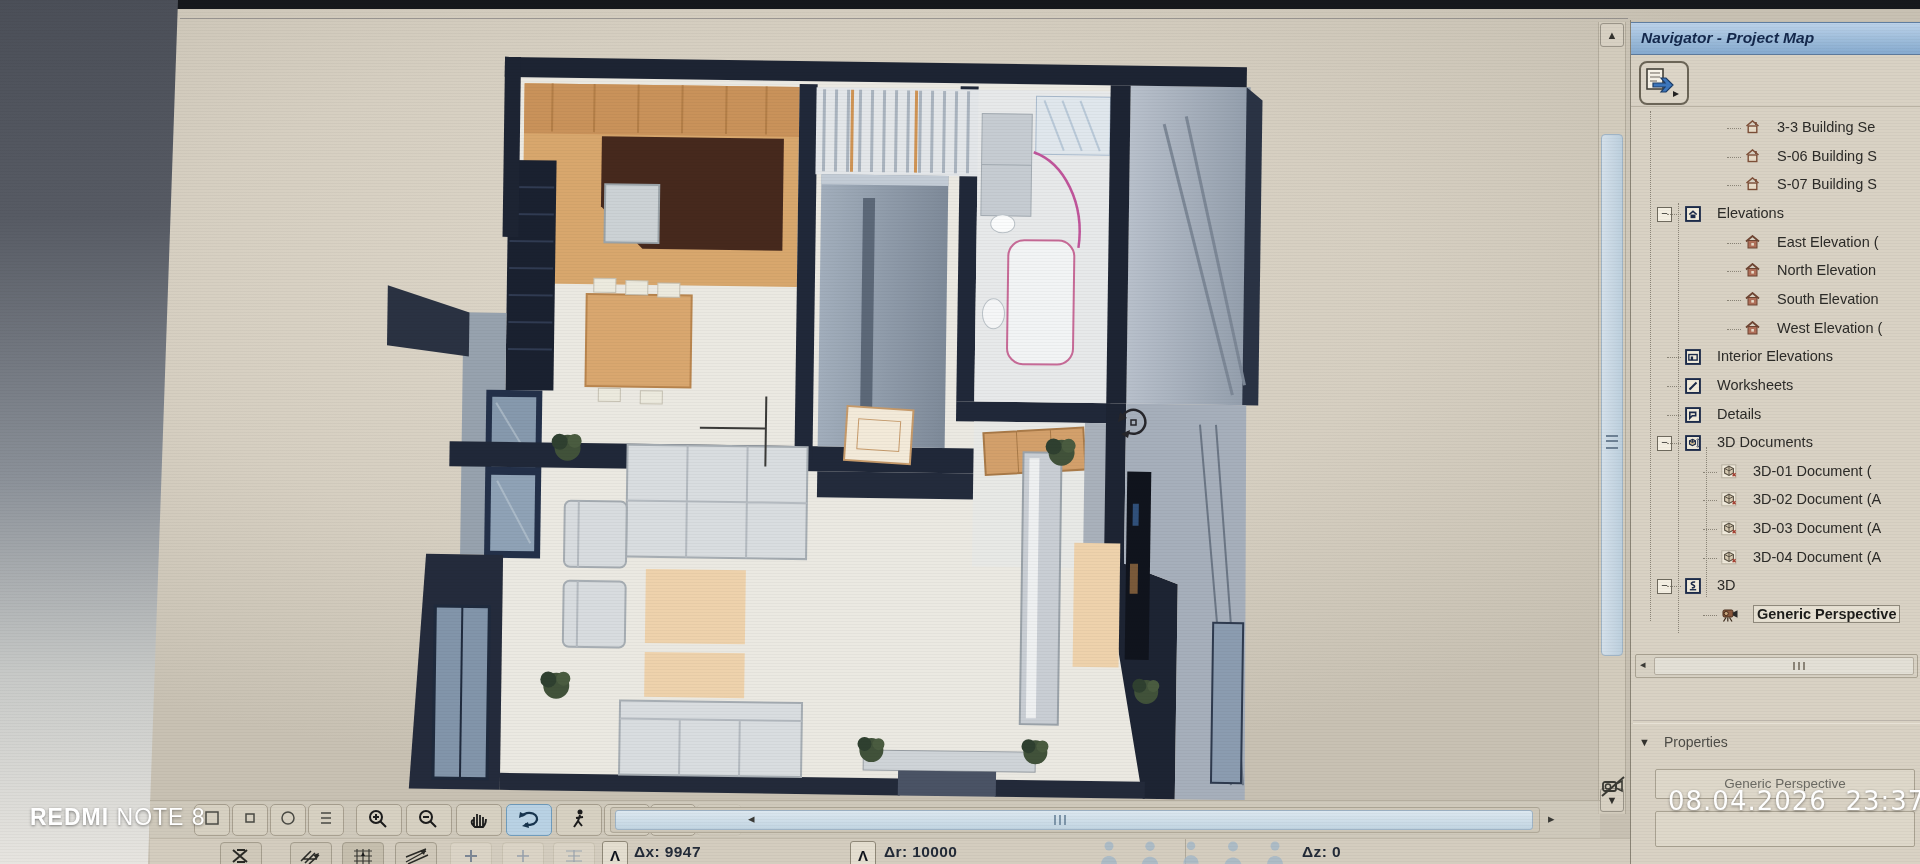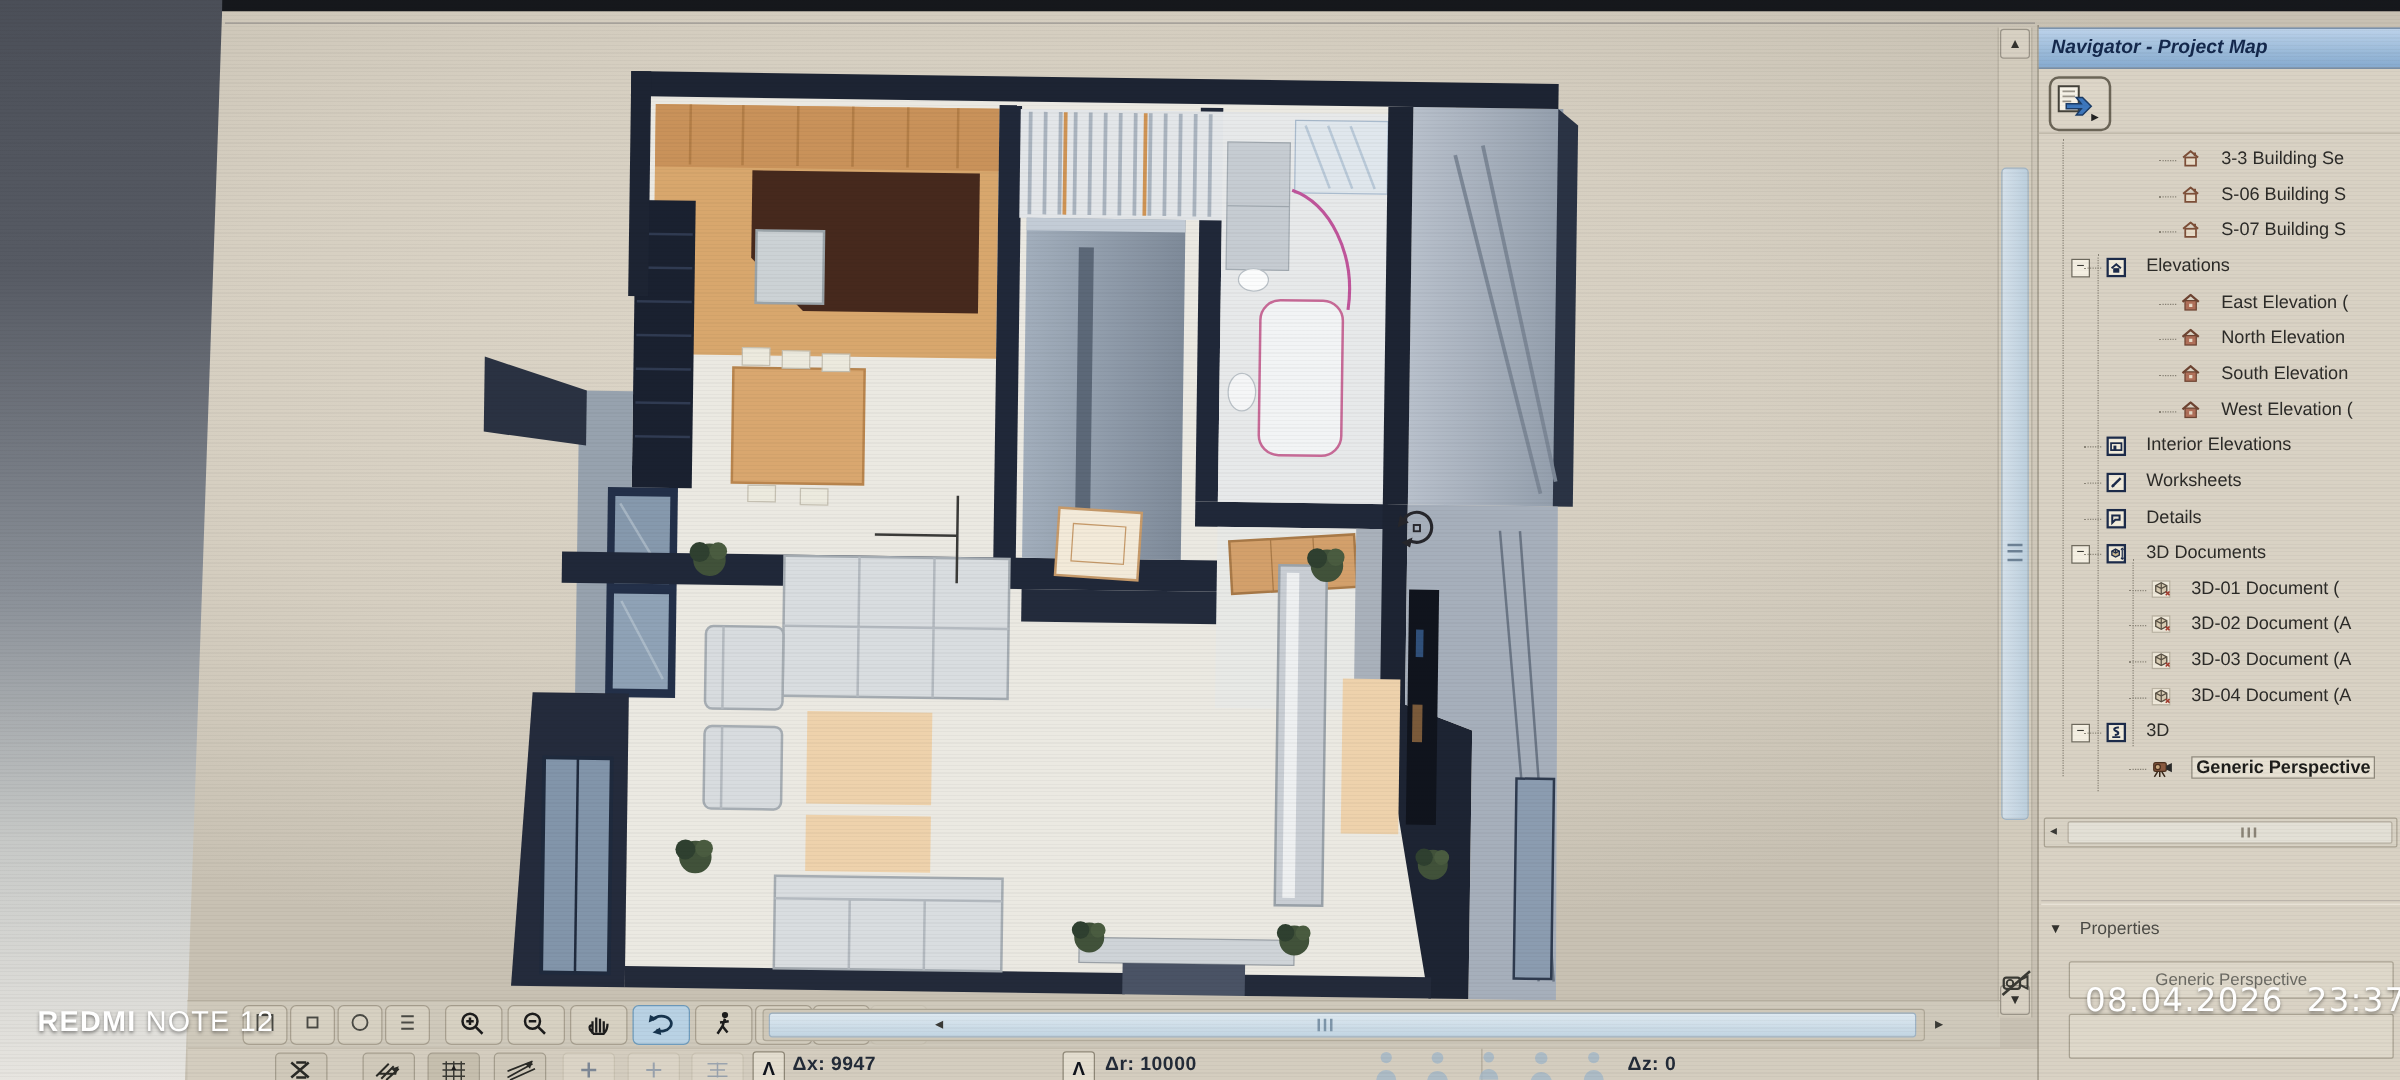--- a/index.html
+++ b/index.html
@@ -654,15 +654,15 @@
       <path d="M2 21 L24 2" stroke="#3a3a34" stroke-width="2"></path>
     </svg>
     <div class="pfield f1">
       <span class="pval">Generic Perspective</span>
     </div>
     <div class="pfield f2"></div>
   </div>
 
   <div class="scanlines"></div>
   <div class="vignette"></div>
-  <div class="wm-device"><b>REDMI</b><span> NOTE 12</span></div>
+  <div class="wm-device"><b>REDMI</b><span> NOTE 8</span></div>
   <div class="wm-time">08.04.2026  23:37</div>
 </div>
 
 </body></html>

